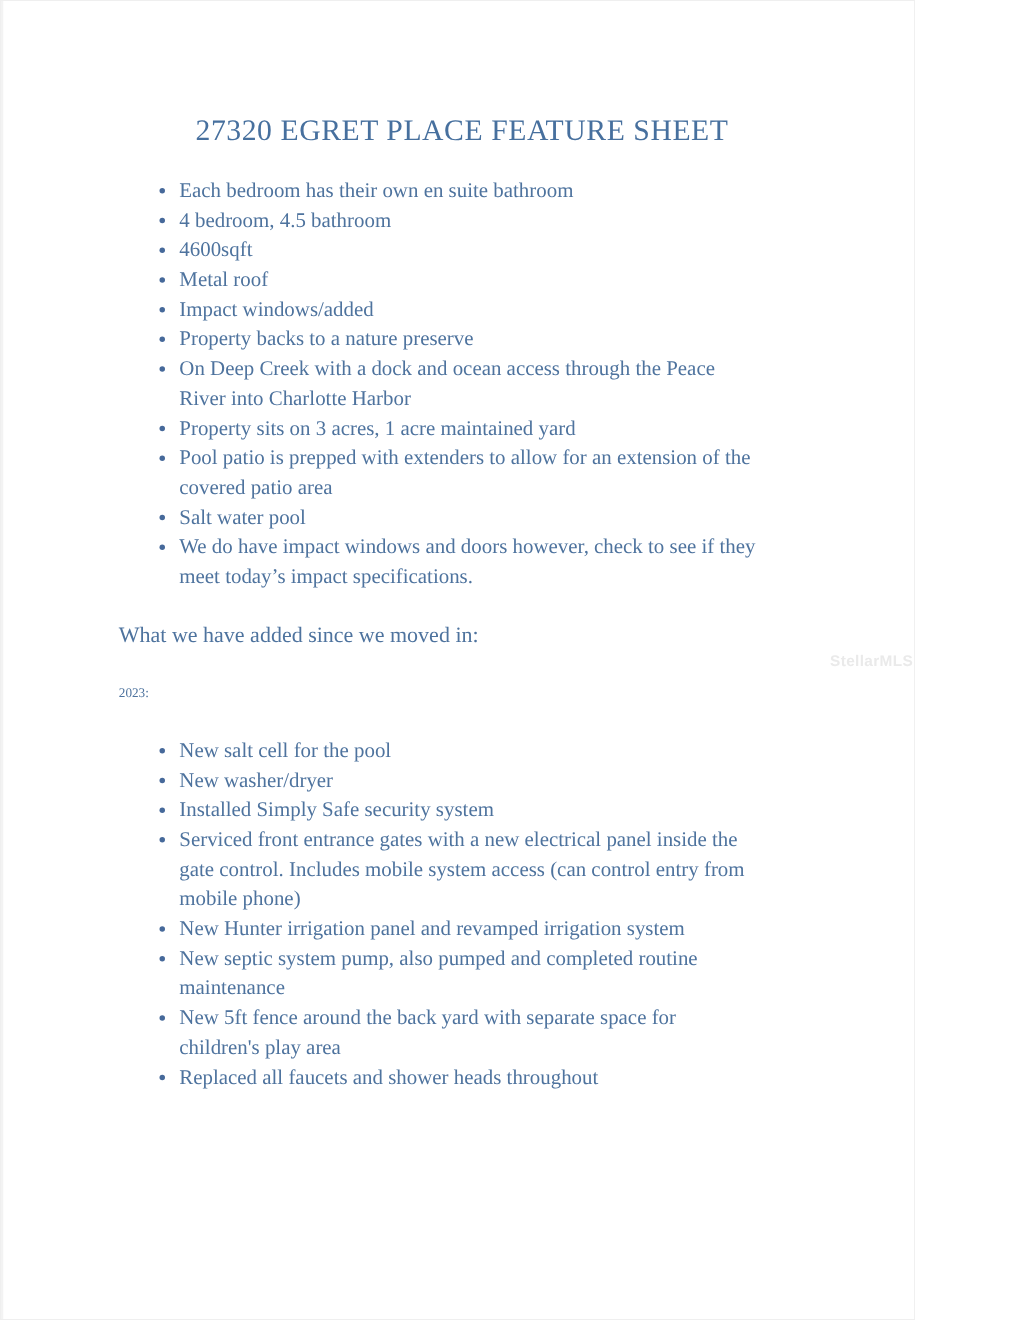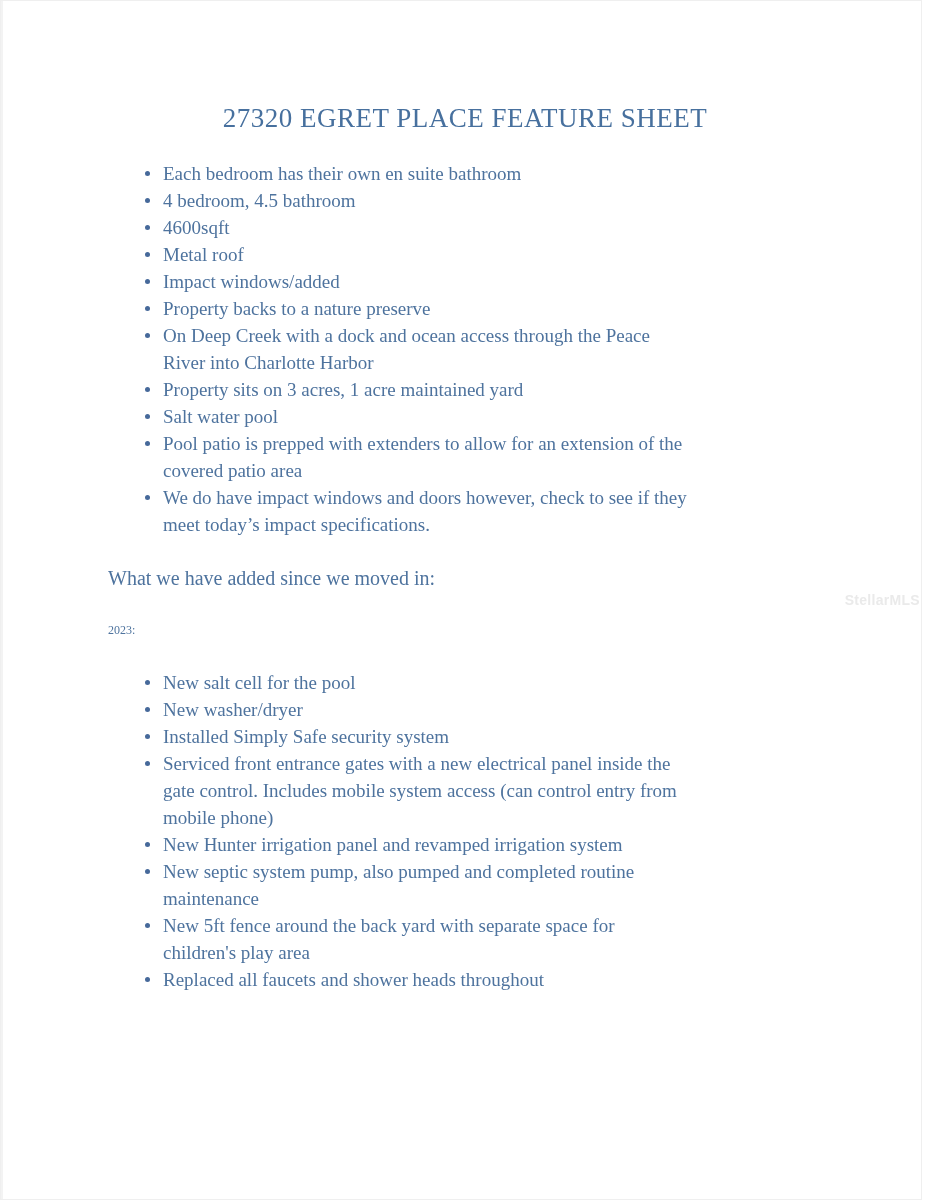--- a/index.html
+++ b/index.html
@@ -1,18 +1,18 @@
 <!DOCTYPE html>
 <html><head>
 <meta charset="utf-8">
 <style>
   html, body { margin: 0; padding: 0; background: #ffffff; }
   .page {
     position: relative;
-    width: 922px;
+    width: 832px;
     height: 1200px;
     background: #ffffff;
     overflow: hidden;
     box-shadow: inset 0 0 0 1px #efefef, inset 3px 0 0 #f3f3f3;
     font-family: "Liberation Serif", "DejaVu Serif", serif;
     color: #4e739e;
   }
   .content {
     padding: 0 100px 0 108px;
   }
@@ -111,26 +111,26 @@
         <span class="bullet"></span>
         <span class="li-text">On Deep Creek with a dock and ocean access through the Peace
 River into Charlotte Harbor</span>
       </li>
         <li>
         <span class="bullet"></span>
         <span class="li-text">Property sits on 3 acres, 1 acre maintained yard</span>
       </li>
         <li>
         <span class="bullet"></span>
-        <span class="li-text">Salt water pool</span>
+        <span class="li-text">Pool patio is prepped with extenders to allow for an extension of the
+covered patio area</span>
       </li>
         <li>
         <span class="bullet"></span>
-        <span class="li-text">Pool patio is prepped with extenders to allow for an extension of the
-covered patio area</span>
+        <span class="li-text">Salt water pool</span>
       </li>
         <li>
         <span class="bullet"></span>
         <span class="li-text">We do have impact windows and doors however, check to see if they
 meet today’s impact specifications.</span>
       </li>
       </ul>
 
     <p class="lead-in">What we have added since we moved in:</p>
 

